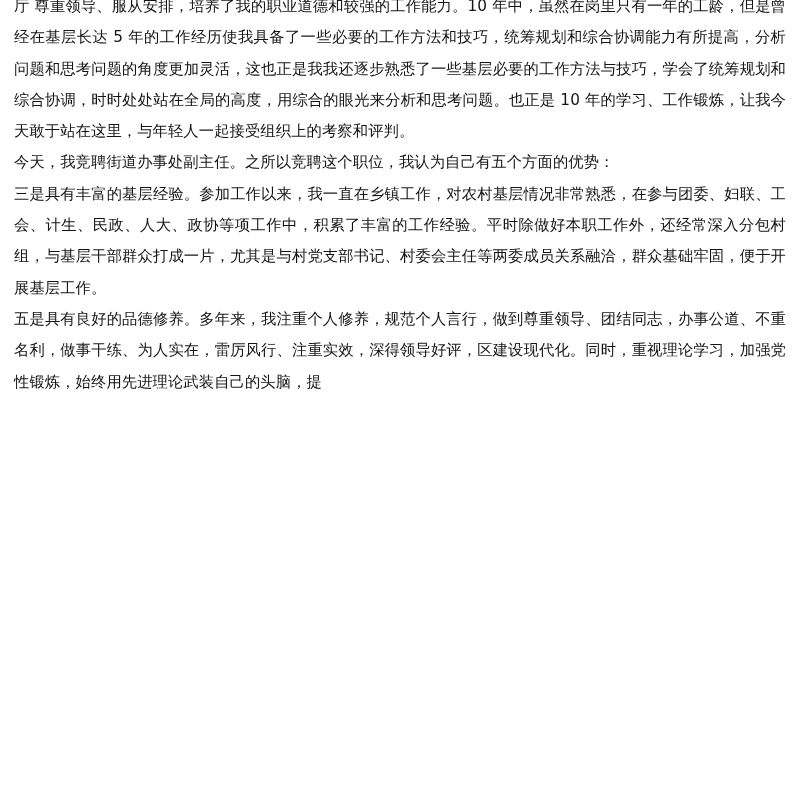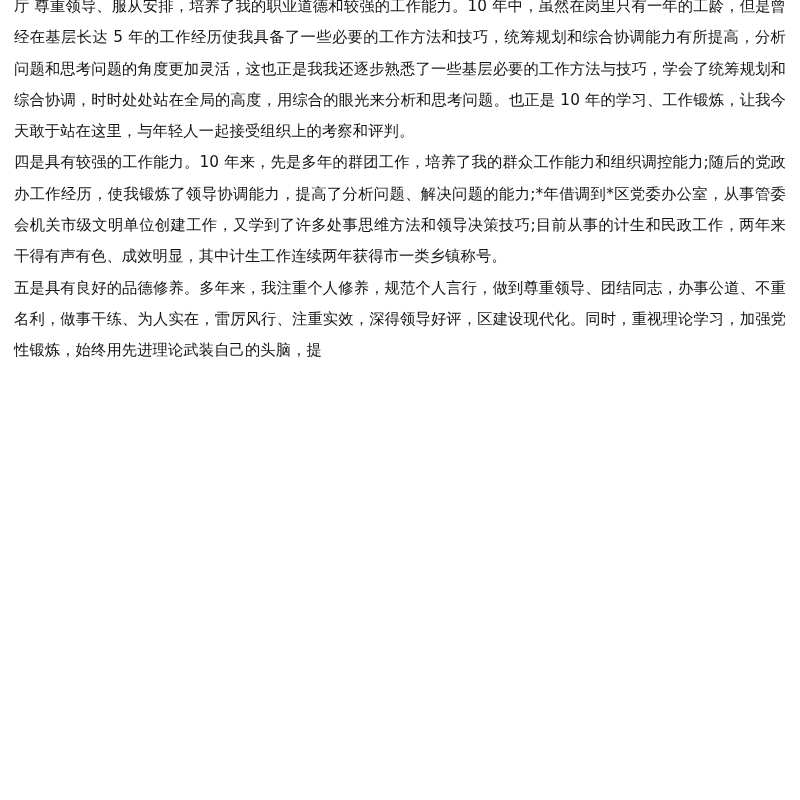--- a/index.html
+++ b/index.html
@@ -43,16 +43,17 @@
   p.para.clipped-bottom {
     
   }
 </style>
 </head>
 <body>
 
 <div class="page">
   <div class="doc-body">
     <p class="para clipped-top">厅 尊重领导、服从安排，培养了我的职业道德和较强的工作能力。10 年中，虽然在岗里只有一年的工龄，但是曾经在基层长达 5 年的工作经历使我具备了一些必要的工作方法和技巧，统筹规划和综合协调能力有所提高，分析问题和思考问题的角度更加灵活，这也正是我我还逐步熟悉了一些基层必要的工作方法与技巧，学会了统筹规划和综合协调，时时处处站在全局的高度，用综合的眼光来分析和思考问题。也正是 10 年的学习、工作锻炼，让我今天敢于站在这里，与年轻人一起接受组织上的考察和评判。</p>
-    <p class="para">四是具有较强的工作能力。10 年来，先是多年的群团工作，培养了我的群众工作能力和组织调控能力;随后的党政办工作经历，使我锻炼了领导协调能力，提高了分析问题、解决问题的能力;*年借调到*区党委办公室，从事管委会机关市级文明单位创建工作，又学到了许多处事思维方法和领导决策技巧;目前从事的计生和民政工作，两年来干得有声有色、成效明显，其中计生工作连续两年获得市一类乡镇称号。</p>
+    <p class="para">今天，我竞聘街道办事处副主任。之所以竞聘这个职位，我认为自己有五个方面的优势：</p>
+    <p class="para">三是具有丰富的基层经验。参加工作以来，我一直在乡镇工作，对农村基层情况非常熟悉，在参与团委、妇联、工会、计生、民政、人大、政协等项工作中，积累了丰富的工作经验。平时除做好本职工作外，还经常深入分包村组，与基层干部群众打成一片，尤其是与村党支部书记、村委会主任等两委成员关系融洽，群众基础牢固，便于开展基层工作。</p>
     <p class="para clipped-bottom">五是具有良好的品德修养。多年来，我注重个人修养，规范个人言行，做到尊重领导、团结同志，办事公道、不重名利，做事干练、为人实在，雷厉风行、注重实效，深得领导好评，区建设现代化。同时，重视理论学习，加强党性锻炼，始终用先进理论武装自己的头脑，提</p>
   </div>
 </div>
 
 </body></html>

